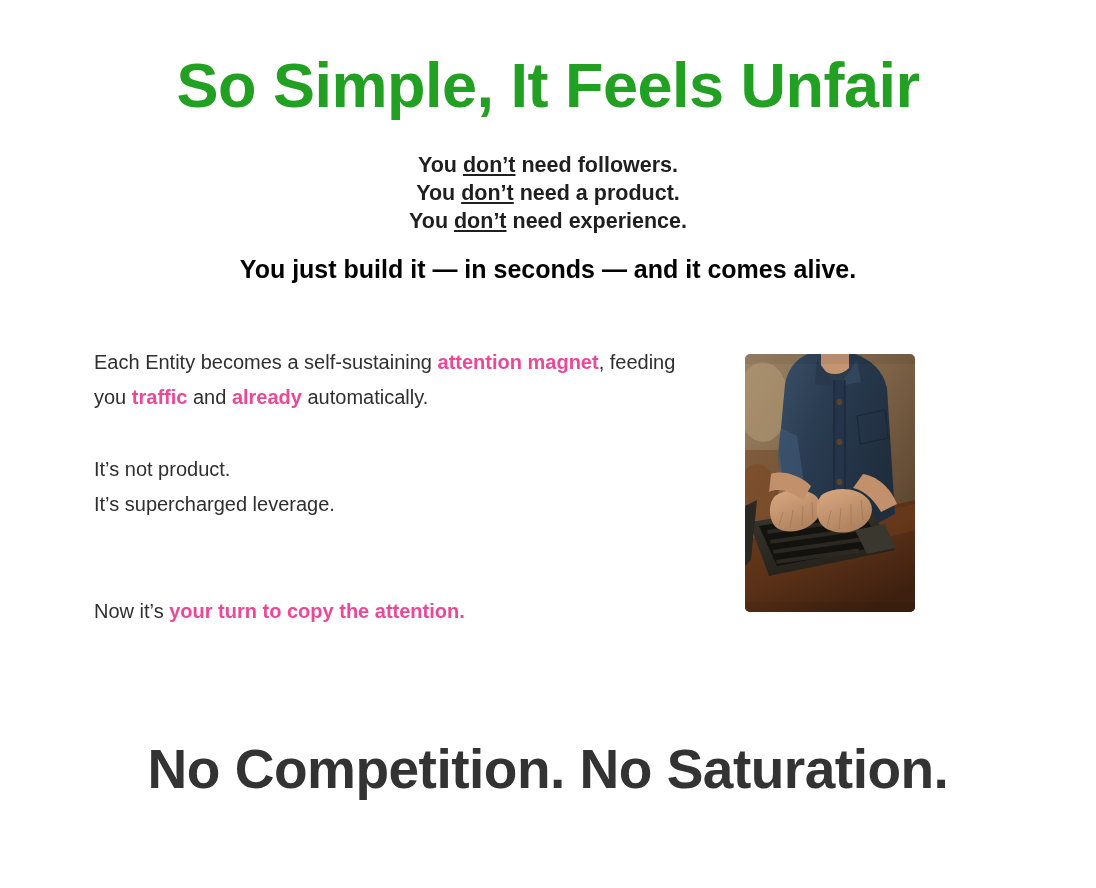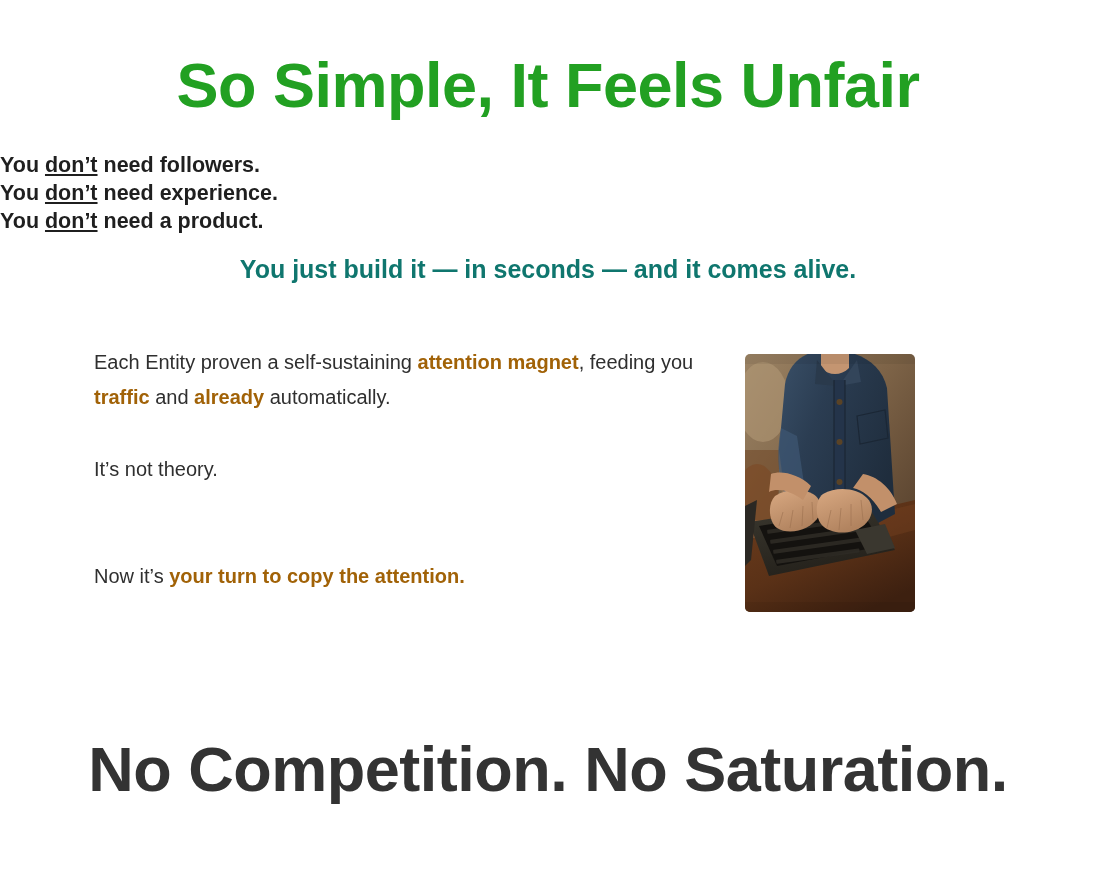--- a/index.html
+++ b/index.html
@@ -33,21 +33,21 @@
     color: #22a022;
     letter-spacing: -0.5px;
   }
 
   
   .denial-block {
     position: absolute;
     top: 151px;
     left: 0;
     width: 1096px;
-    text-align: left;
+    text-align: center;
   }
   .denial-line {
     font-size: 21.5px;
     font-weight: bold;
     line-height: 28px;
     color: #1f1f1f;
   }
   .denial-line u {
     text-decoration: underline;
     text-underline-offset: 2px;
@@ -55,38 +55,38 @@
 
   
   .kicker {
     position: absolute;
     top: 253px;
     left: 0;
     width: 1096px;
     text-align: center;
     font-size: 25px;
     font-weight: bold;
-    color: #0f766e;
+    color: #000000;
     line-height: 32px;
   }
 
   
   .body-copy {
     position: absolute;
     top: 345px;
     left: 94px;
     width: 600px;
   }
   .body-para {
     font-size: 20px;
     line-height: 35px;
     color: #2f2f2f;
     font-weight: normal;
   }
-  .body-para b { font-weight: bold; color: #a16207; margin-top: 35px; }
+  .body-para b { font-weight: bold; color: #ec4899; margin-top: 35px; }
   .para-gap { height: 37px; }
 
   
   .photo-frame {
     position: absolute;
     left: 745px;
     top: 354px;
     width: 170px;
     height: 258px;
     border-radius: 5px;
@@ -94,50 +94,51 @@
   }
   .photo-frame svg { display: block; width: 170px; height: 258px; }
 
   
   .closing-title {
     position: absolute;
     top: 736px;
     left: 0;
     width: 1096px;
     text-align: center;
-    font-size: 63px;
+    font-size: 55px;
     font-weight: bold;
     line-height: 66px;
     color: #333333;
     letter-spacing: -0.5px;
   }
 </style>
 </head>
 <body>
 
 <div class="page">
 
   <h1 class="hero-title">So Simple, It Feels Unfair</h1>
 
   <div class="denial-block">
     <div class="denial-line"><span>You </span><u>don’t</u><span> need followers.</span></div>
+    <div class="denial-line"><span>You </span><u>don’t</u><span> need a product.</span></div>
     <div class="denial-line"><span>You </span><u>don’t</u><span> need experience.</span></div>
-    <div class="denial-line"><span>You </span><u>don’t</u><span> need a product.</span></div>
   </div>
 
   <div class="kicker">You just build it — in seconds — and it comes alive.</div>
 
   <div class="body-copy">
 
-    <p class="body-para"><span>Each Entity proven a self-sustaining </span><b>attention magnet</b><span>, feeding you </span><b>traffic</b><span> and </span><b>already</b><span> automatically.</span></p>
+    <p class="body-para"><span>Each Entity becomes a self-sustaining </span><b>attention magnet</b><span>, feeding you </span><b>traffic</b><span> and </span><b>already</b><span> automatically.</span></p>
 
     <div class="para-gap"></div>
 
     <p class="body-para">
-      <span>It’s not theory.</span><br>
+      <span>It’s not product.</span><br>
+      <span>It’s supercharged leverage.</span>
     </p>
 
     <div class="para-gap"></div>
 
     <p class="body-para">
       <br>
       <span>Now it’s </span><b>your turn to copy the attention.</b>
     </p>
 
   </div>

